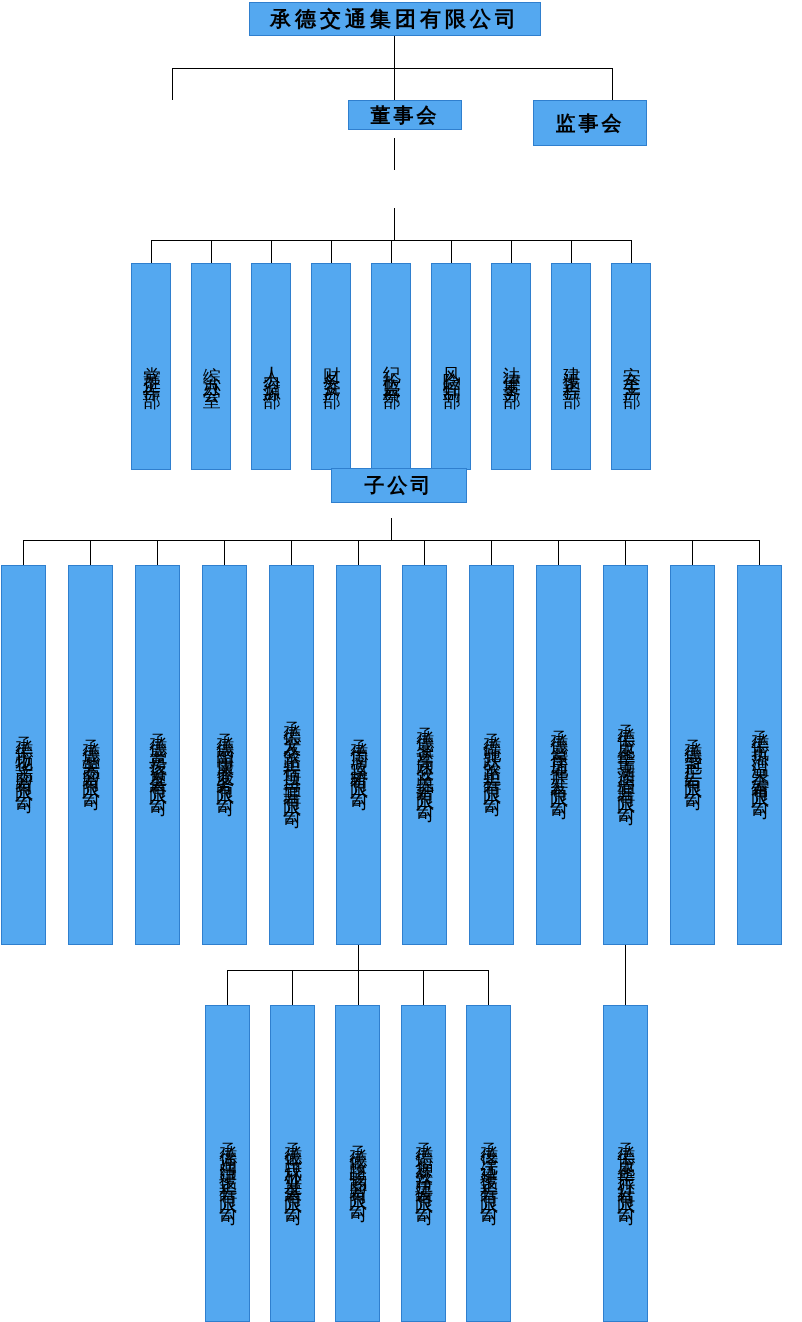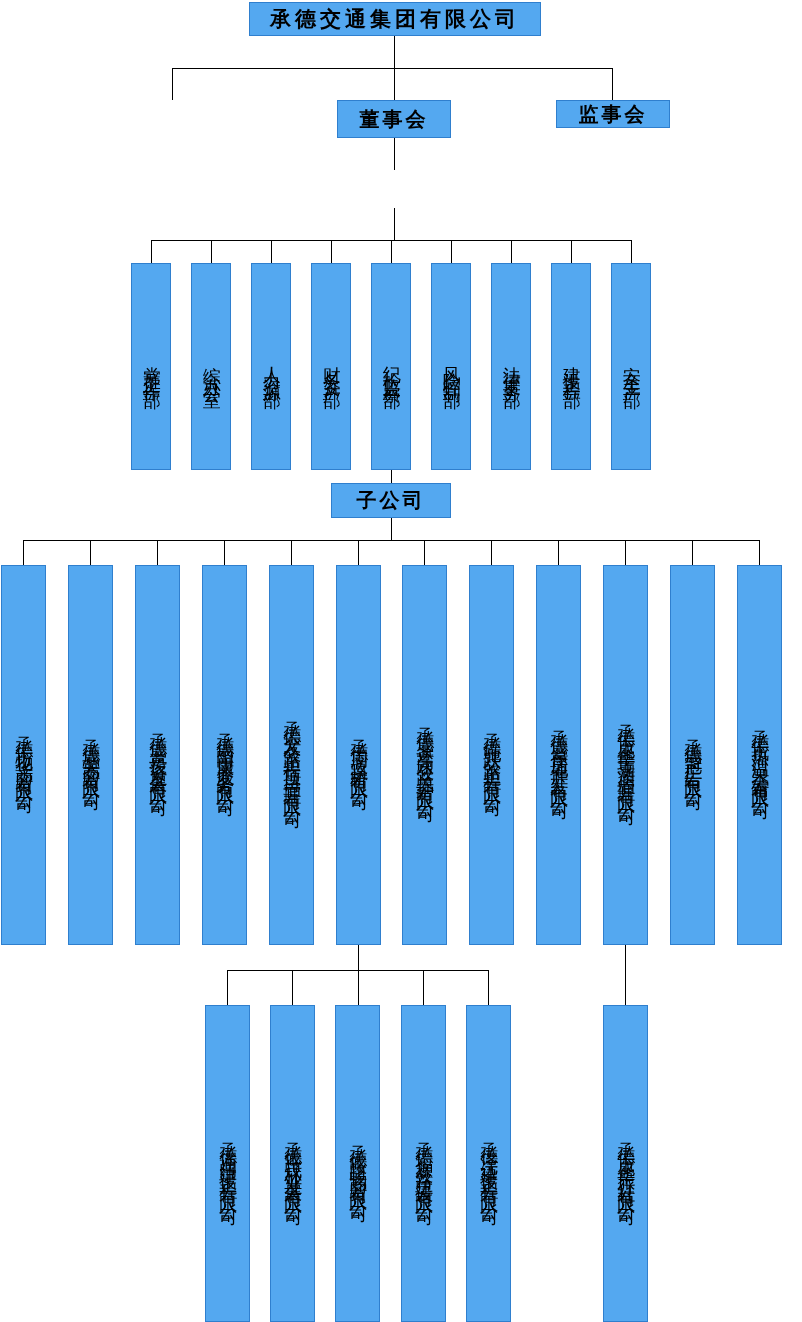--- a/index.html
+++ b/index.html
@@ -87,24 +87,24 @@
   <div class="line" style="left:292px;top:970px;width:1px;height:35px"></div>
   <div class="line" style="left:358px;top:970px;width:1px;height:35px"></div>
   <div class="line" style="left:423px;top:970px;width:1px;height:35px"></div>
   <div class="line" style="left:488px;top:970px;width:1px;height:35px"></div>
   <div class="line" style="left:625px;top:945px;width:1px;height:60px"></div>
 
   <div class="box hbox root-box" style="left:249px;top:2px;width:292px;height:34px">
     <span>承德交通集团有限公司</span>
   </div>
 
-  <div class="box hbox" style="left:337px;top:100px;width:114px;height:38px">
+  <div class="box hbox" style="left:348px;top:100px;width:114px;height:30px">
     <span>董事会</span>
   </div>
-  <div class="box hbox" style="left:556px;top:100px;width:114px;height:28px">
+  <div class="box hbox" style="left:533px;top:100px;width:114px;height:46px">
     <span>监事会</span>
   </div>
 
 
   <div class="box" style="left:131px;top:263px;width:40px;height:207px">
     <span class="vtext">党群工作部</span>
   </div>
   <div class="box" style="left:191px;top:263px;width:40px;height:207px">
     <span class="vtext">综合办公室</span>
   </div>
@@ -123,21 +123,21 @@
   <div class="box" style="left:491px;top:263px;width:40px;height:207px">
     <span class="vtext">法律事务部</span>
   </div>
   <div class="box" style="left:551px;top:263px;width:40px;height:207px">
     <span class="vtext">建设工程部</span>
   </div>
   <div class="box" style="left:611px;top:263px;width:40px;height:207px">
     <span class="vtext">安全生产部</span>
   </div>
 
-  <div class="box hbox" style="left:331px;top:483px;width:120px;height:35px">
+  <div class="box hbox" style="left:331px;top:468px;width:136px;height:35px">
     <span>子公司</span>
   </div>
 
   <div class="box" style="left:1px;top:565px;width:45px;height:380px">
     <span class="vtext">承德市物华商贸有限公司</span>
   </div>
   <div class="box" style="left:68px;top:565px;width:45px;height:380px">
     <span class="vtext">承德盛荣商贸有限公司</span>
   </div>
   <div class="box" style="left:135px;top:565px;width:45px;height:380px">

